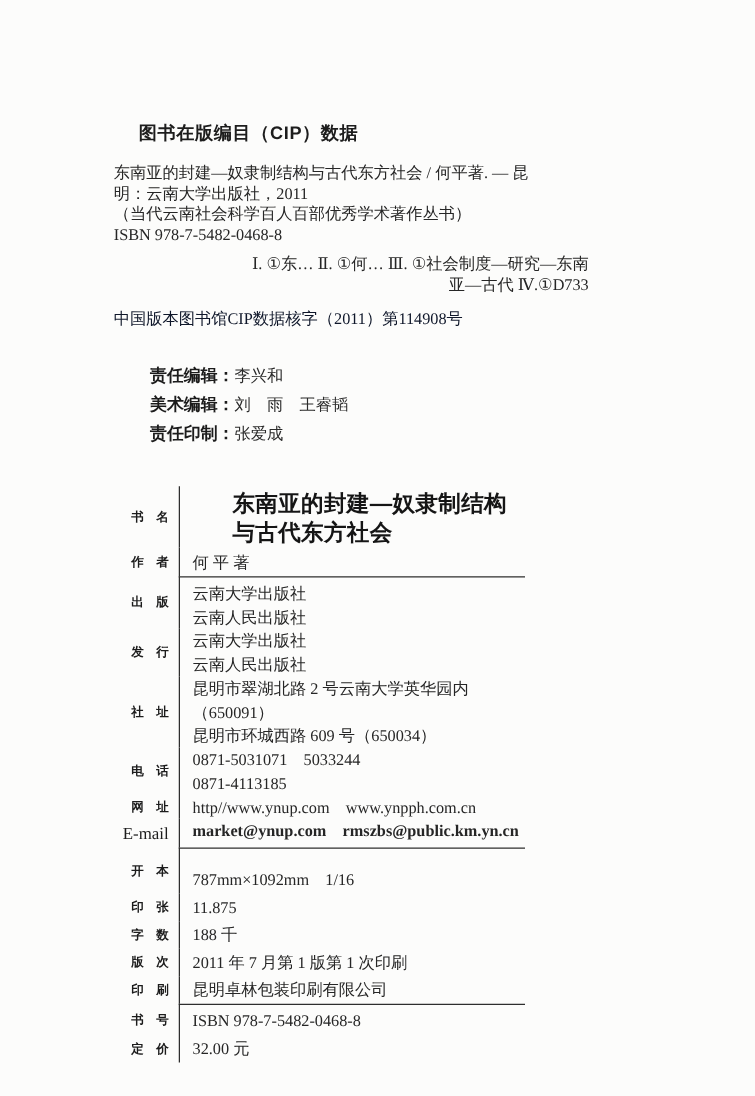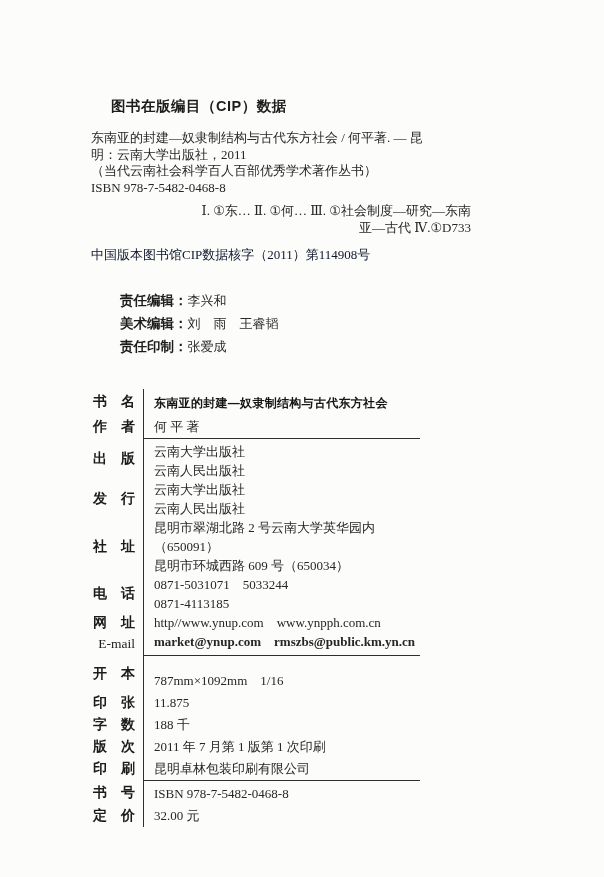--- a/index.html
+++ b/index.html
@@ -40,42 +40,42 @@
   .staff-row .val{color:#2a2a2a;}
 
   .colophon{
     position:absolute;left:75px;top:389px;
     display:grid;grid-template-columns:68px 277px;
     font-size:13px;color:#262626;
   }
   .c-label{
     display:flex;align-items:center;justify-content:flex-end;
     padding-right:8px;
-    font-size:14px;color:#1c1c1c;
+    font-size:10px;color:#1c1c1c;
     font-family:Liberation Sans, sans-serif;font-weight:bold;
   }
   .c-label.latin{font-family:"Liberation Serif","DejaVu Serif",serif;font-weight:normal;font-size:13.5px;}
   .c-content{
     border-left:1.5px solid #2e2e2e;
     padding-left:10px;
     display:flex;flex-direction:column;justify-content:center;
   }
   .sep-top{border-top:1.4px solid #2e2e2e;}
   .sec1 .c-line{line-height:23px;}
   .c-content.sec1.first{padding-top:3px;}
   .sec2 .c-line{line-height:19px;}
   .c-content.sec2.first{padding-top:3px;}
   .c-content.sec2.last{padding-bottom:4px;font-weight:bold;}
   .sec3 .c-line{line-height:22px;}
   .c-content.sec3.first{padding-top:14px;}
   .sec4 .c-line{line-height:22px;}
   .c-content.sec4.first{padding-top:2px;}
   .book-title{
     font-family:"Liberation Sans","DejaVu Sans",sans-serif;
-    font-weight:bold;font-size:12px;color:#151515;letter-spacing:.3px;
+    font-weight:bold;font-size:18px;color:#151515;letter-spacing:.3px;margin-left:32px;
   }
 </style>
 </head>
 <body>
 
 <div class="page">
 
   <div class="cip-header hei">图书在版编目（CIP）数据</div>
 
   <div class="cip-entry">

